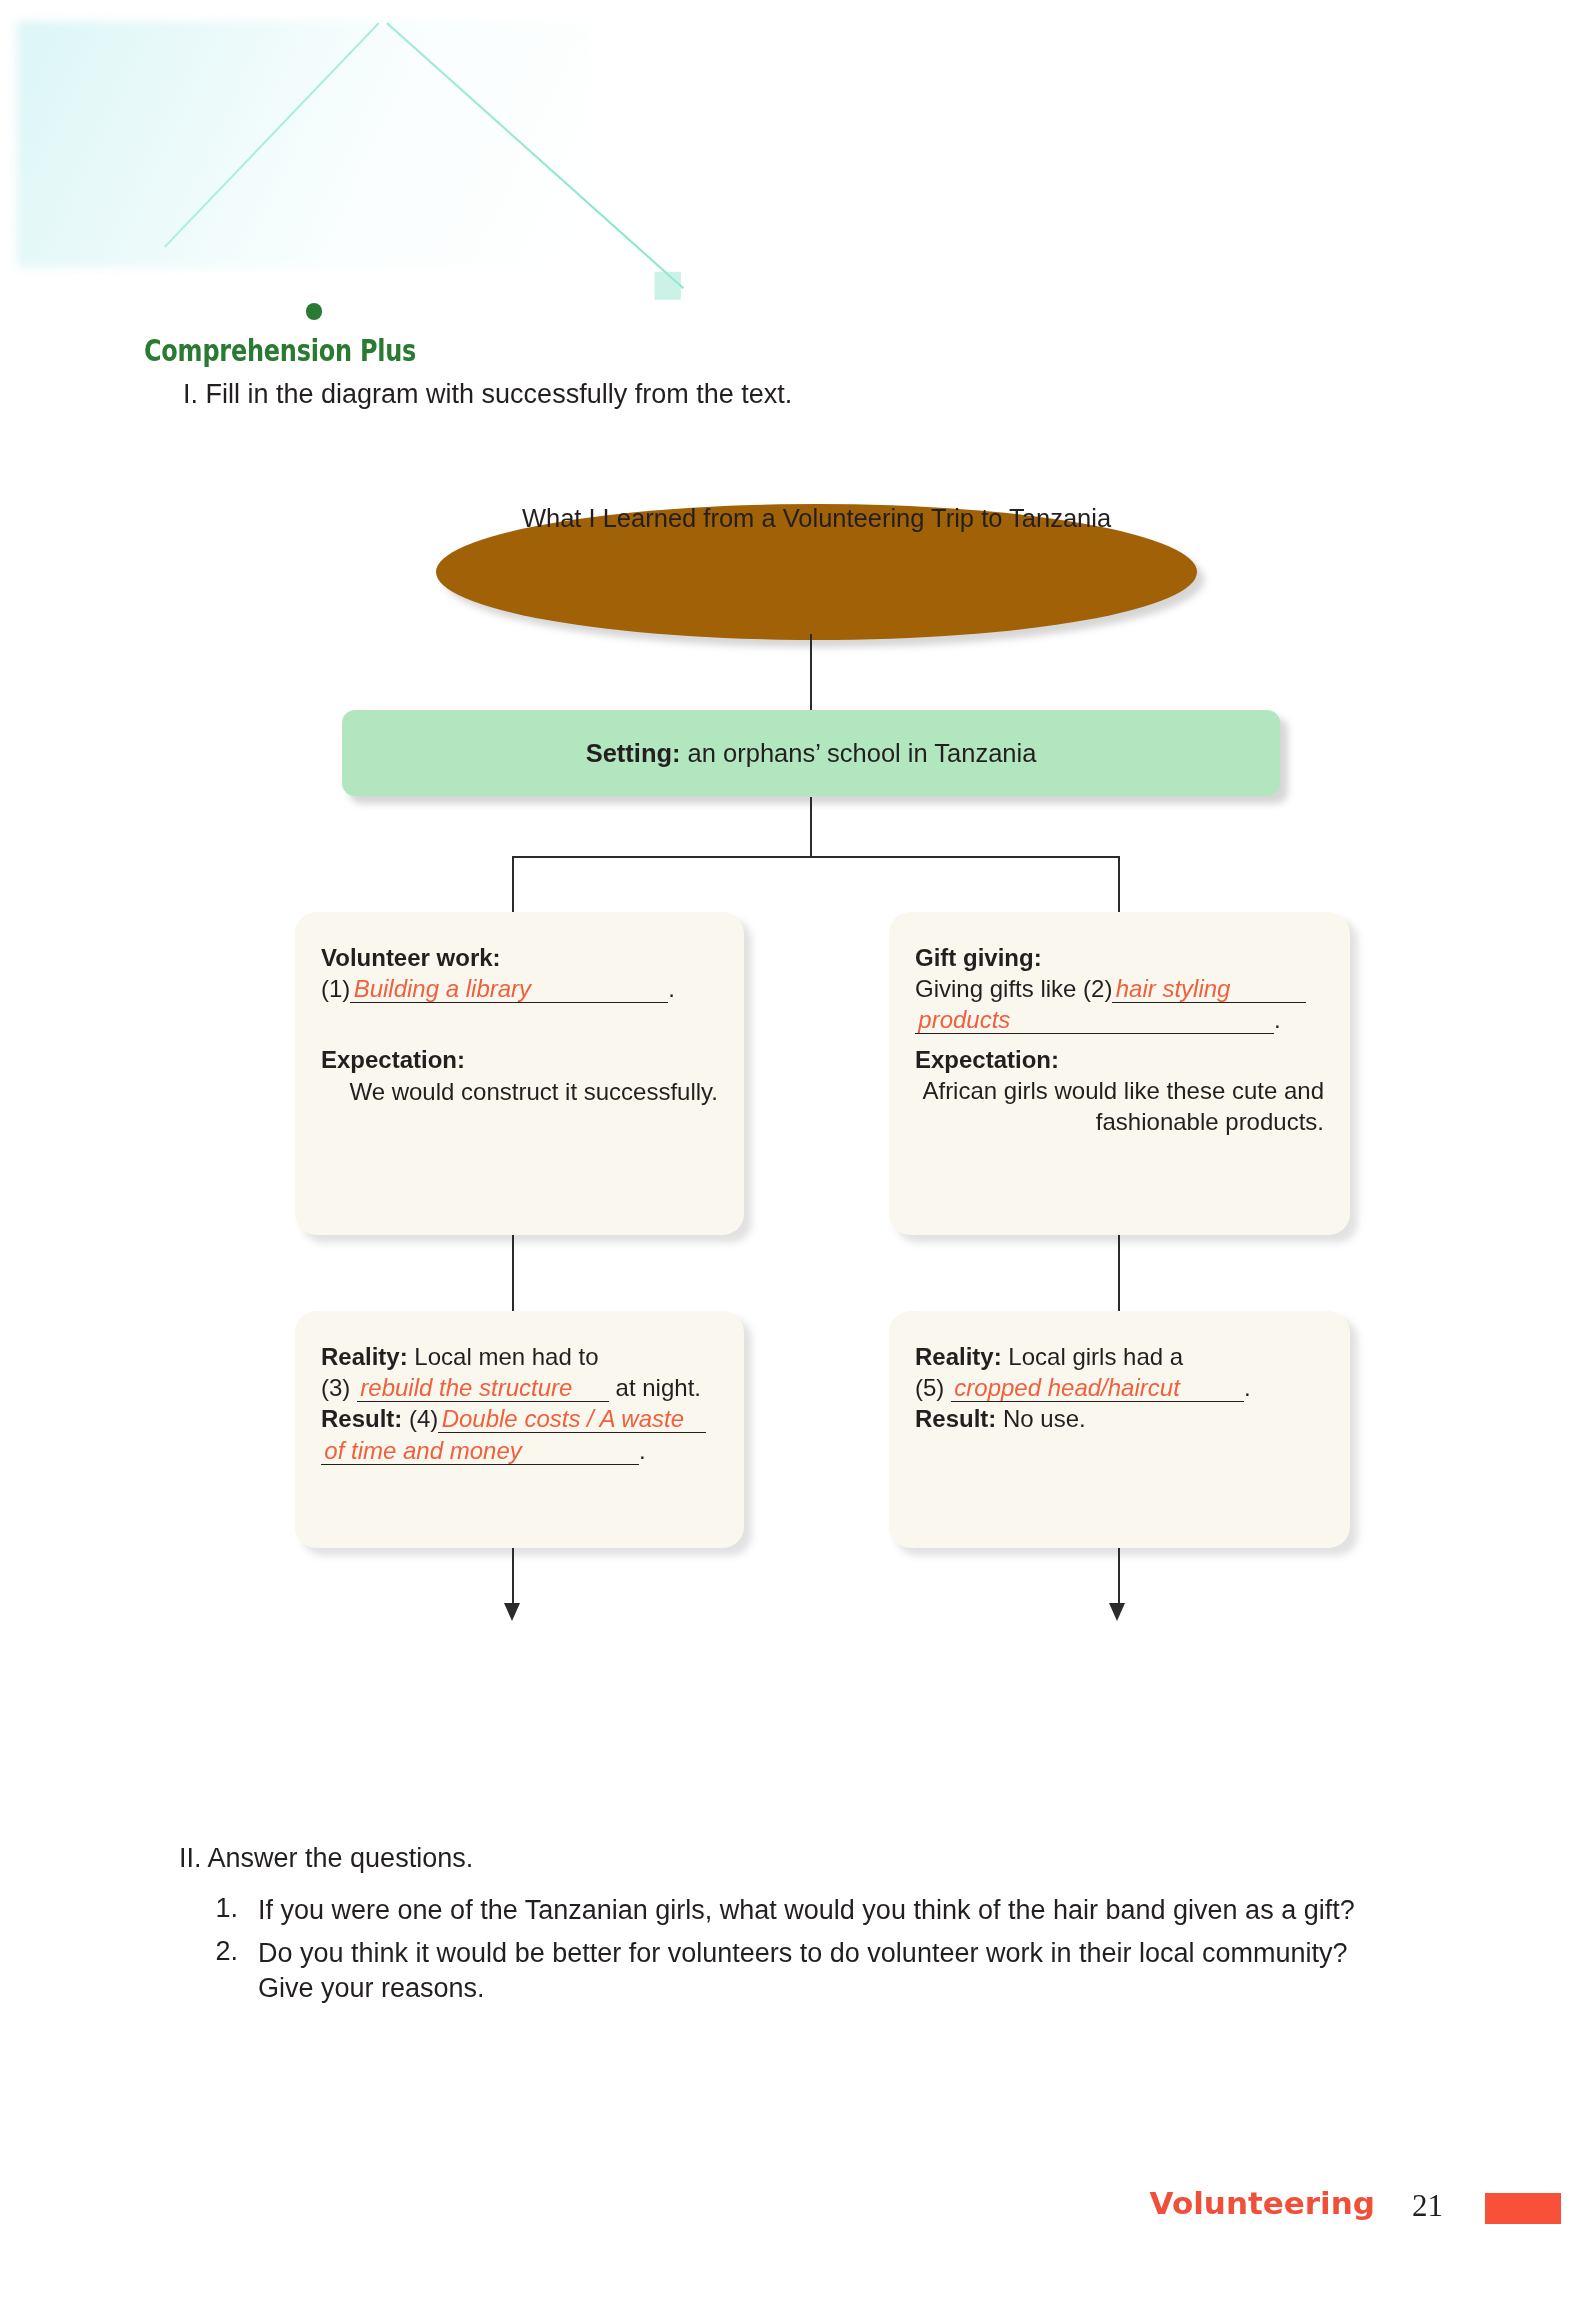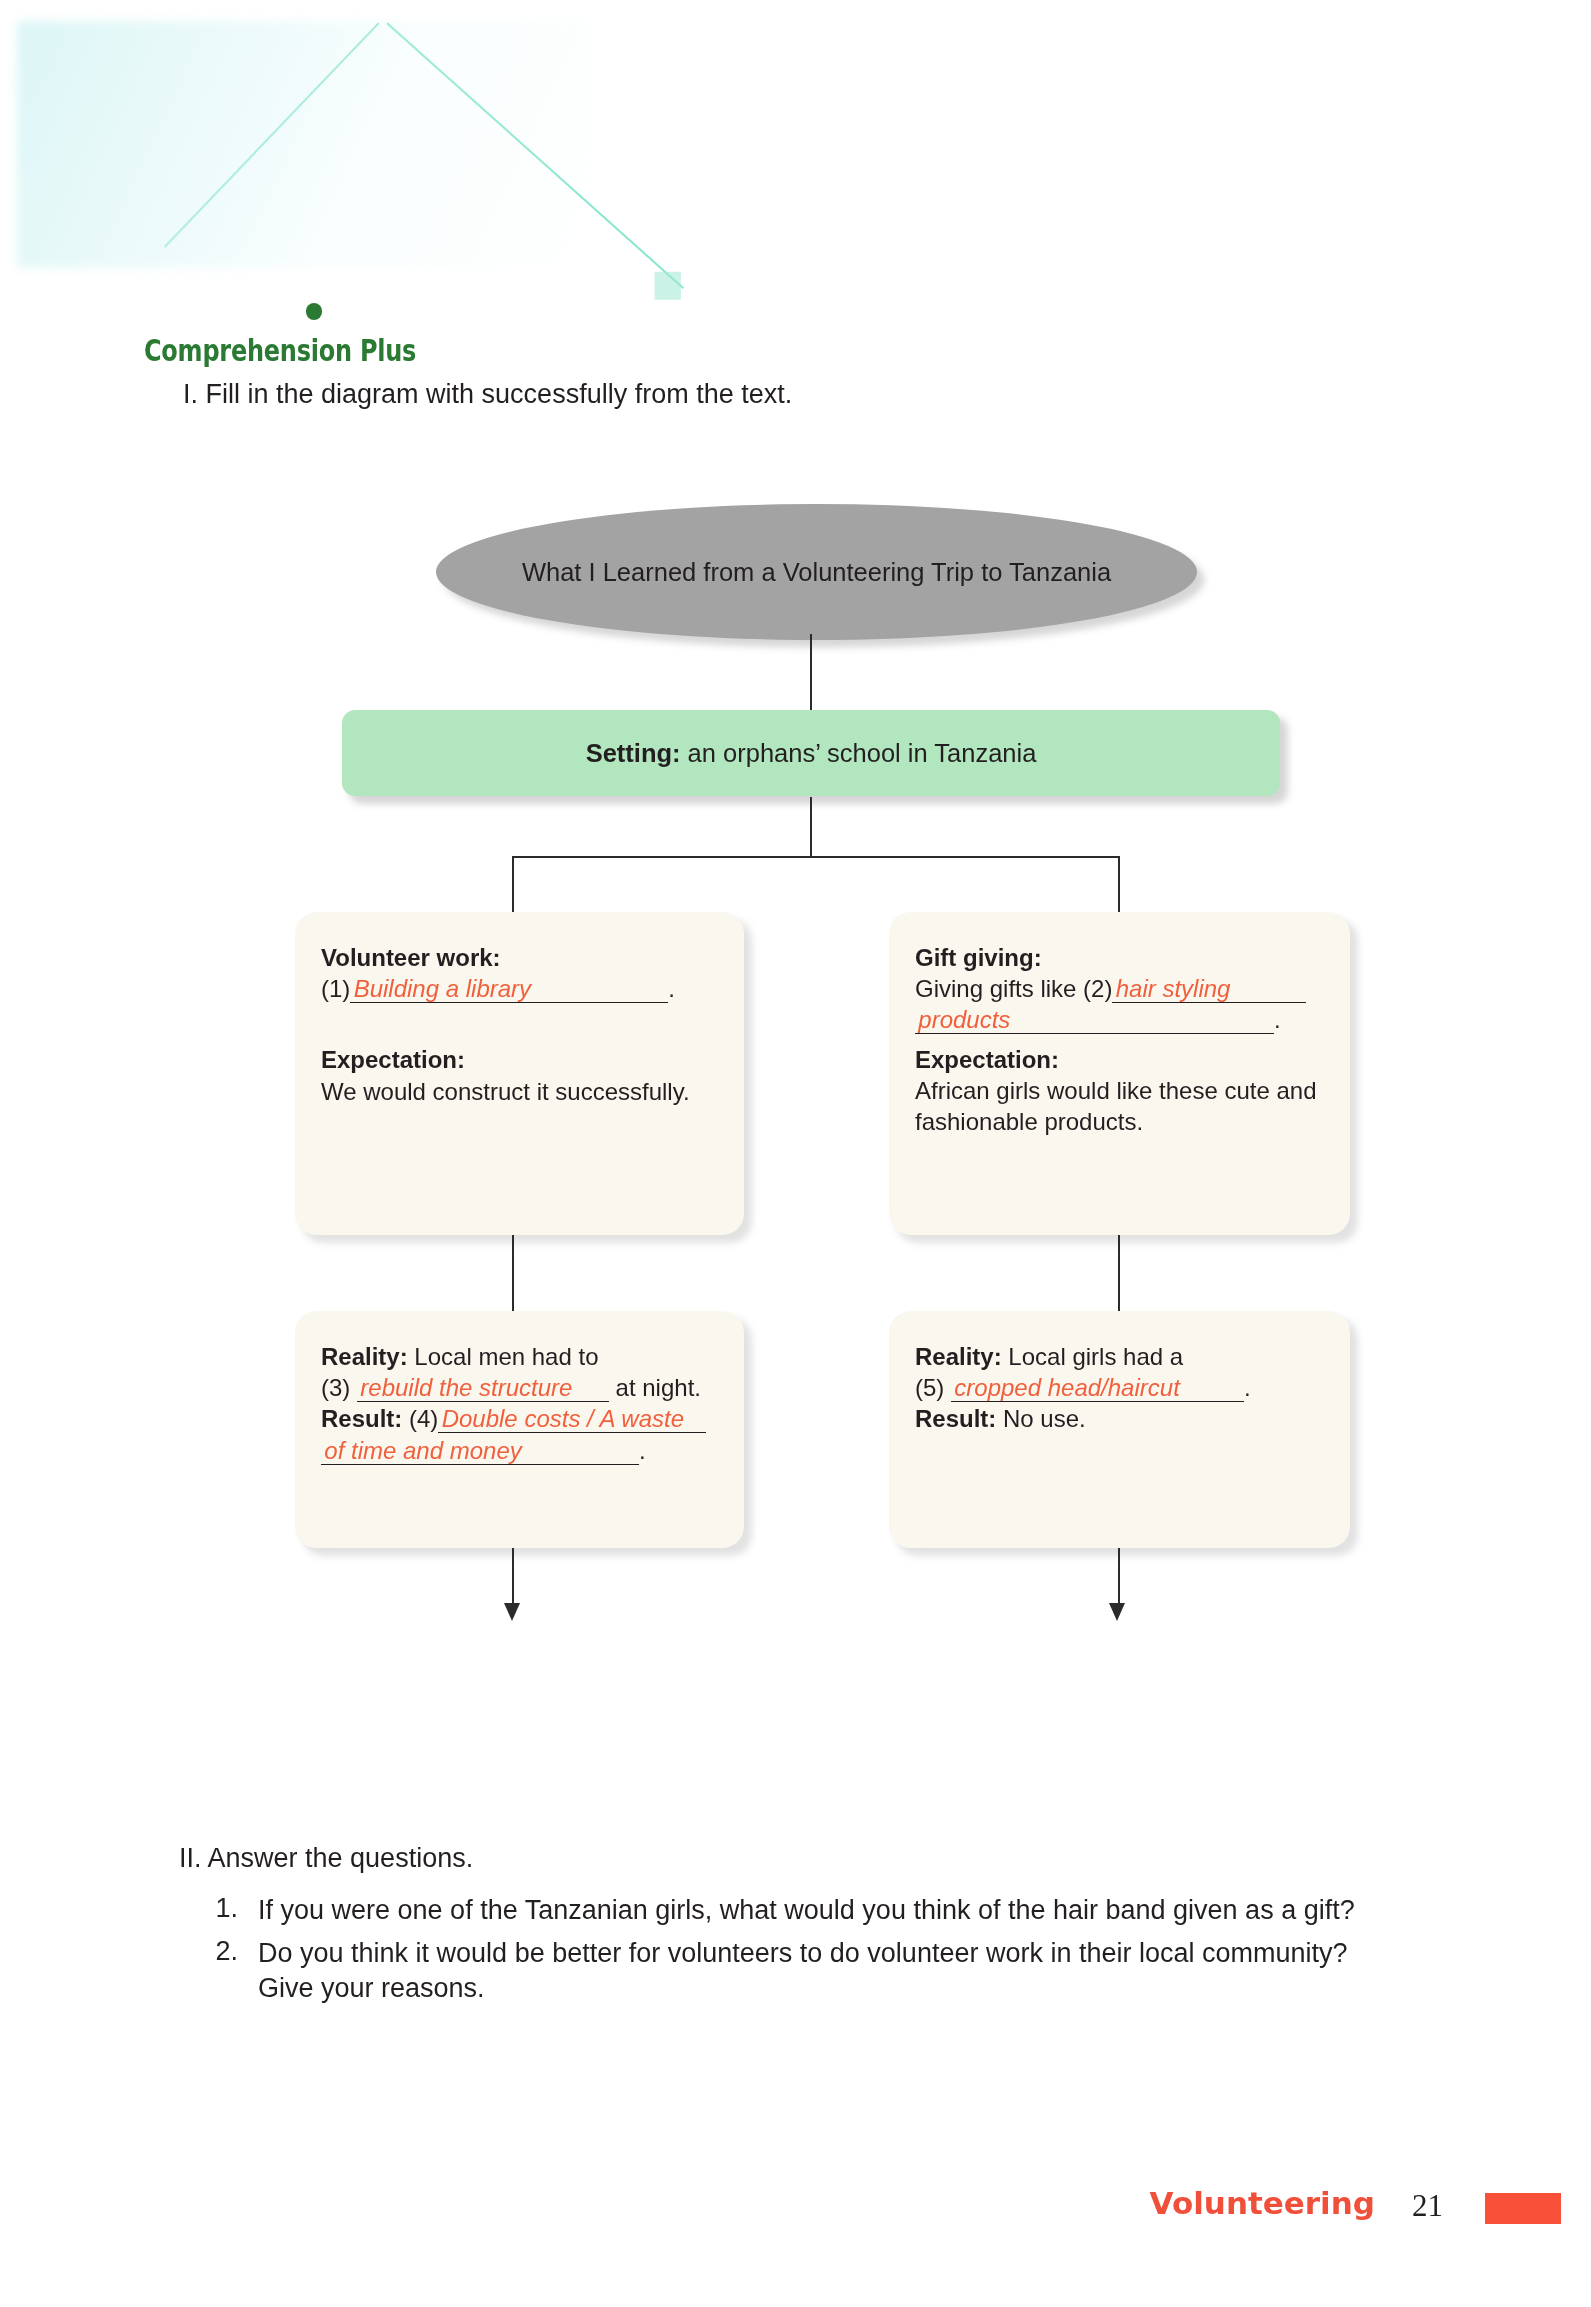--- a/index.html
+++ b/index.html
@@ -68,25 +68,25 @@
   #instr-1 { left: 183px; top: 379px; }
   #instr-2 { left: 179px; top: 1843px; }
 
   
   .diagram { position: absolute; left: 0; top: 0; width: 1592px; height: 1811px; }
 
   .node-ellipse {
     position: absolute;
     left: 436px; top: 504px;
     width: 761px; height: 136px;
-    background: #a3a3a3;
+    background: #a16207;
     border-radius: 50%;
     box-shadow: 7.4px 7.4px 7.4px rgba(120,120,120,.30);
     display: flex;
-    align-items: center;
+    align-items: flex-start;
     justify-content: center;
   }
   .node-ellipse .txt {
     font-size: 25.5px;
     color: #231f20;
     white-space: nowrap;
   }
 
   .node-setting {
     position: absolute;
@@ -115,21 +115,21 @@
   #card-right-bot   { left: 889px; top: 1311px; width: 461px; height: 237px; }
   #card-lesson      { left: 342px;  top: 1626px; width: 945px; height: 142px;
                       background: #fbf9f0; padding: 25px 33px; }
 
   .card .line {
     font-size: 24px;
     line-height: 1.30;
     color: #231f20;
     white-space: nowrap;
   }
-  .card .line.wrap { white-space: normal; }
+  .card .line.wrap { white-space: normal; text-align: right; }
   .card .bold { font-weight: bold; }
   .spacer-lg { height: 40px; }
   .spacer-sm { height: 8.2px; }
 
   
   .blank {
     color: #f0603c;
     font-style: italic;
     font-weight: 500;
     border-bottom: 1.6px solid #231f20;

